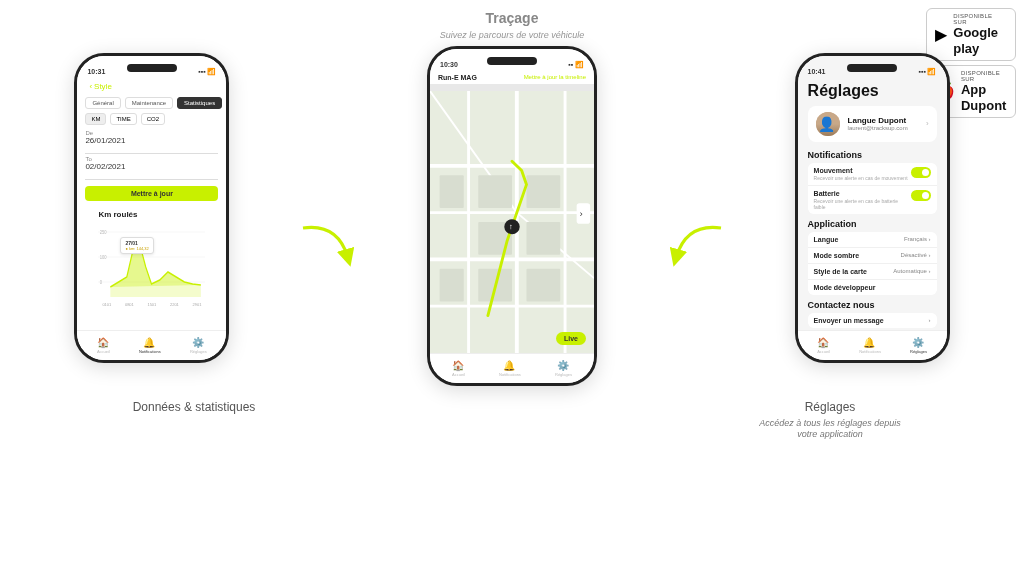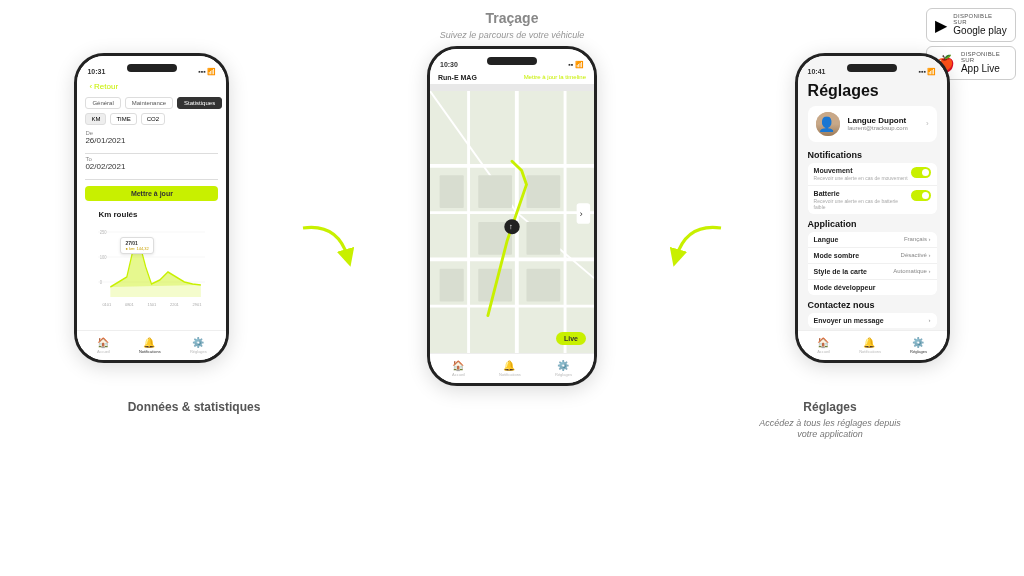--- a/index.html
+++ b/index.html
@@ -44,22 +44,22 @@
     }
 
     .badge-available {
       font-size: 6px;
       color: #555;
       text-transform: uppercase;
       letter-spacing: 0.3px;
     }
 
     .badge-name {
-      font-size: 10px;
-      font-weight: 400;
+      font-size: 13px;
+      font-weight: 700;
       color: #111;
       line-height: 1.2;
     }
 
     .phone-frame {
       width: 155px;
       height: 310px;
       background: #fff;
       border: 3px solid #222;
       border-radius: 30px;
@@ -481,21 +481,21 @@
     }
 
     .setting-value {
       font-size: 6px;
       color: #888;
     }
 
     
     .feature-label {
       font-size: 12px;
-      font-weight: 700;
+      font-weight: 400;
       color: #555;
       text-align: center;
       margin-bottom: 4px;
     }
 
     .feature-sublabel {
       font-size: 9px;
       color: #777;
       font-style: italic;
       text-align: center;
@@ -561,39 +561,39 @@
       <span class="badge-icon">▶</span>
       <div class="badge-text">
         <span class="badge-available">Disponible sur</span>
         <span class="badge-name">Google play</span>
       </div>
     </div>
     <div class="badge">
       <span class="badge-icon">🍎</span>
       <div class="badge-text">
         <span class="badge-available">Disponible sur</span>
-        <span class="badge-name">App Live</span>
+        <span class="badge-name">App Dupont</span>
       </div>
     </div>
   </div>
 
   <div class="phones-row">
 
     <div class="phone-col">
       <div class="phone-frame">
         <div class="phone-screen screen1">
 
           <div class="status-bar">
             <span>10:31</span>
             <span>▪▪▪ 📶</span>
           </div>
 
           <div style="padding:2px 6px;">
             <button class="back-btn">
-              ‹ <span>Retour</span>
+              ‹ <span>Style</span>
             </button>
           </div>
 
           <div class="tabs-row">
             <button class="tab-btn">Général</button>
             <button class="tab-btn">Maintenance</button>
             <button class="tab-btn active">Statistiques</button>
           </div>
 
           <div class="metric-tabs">

